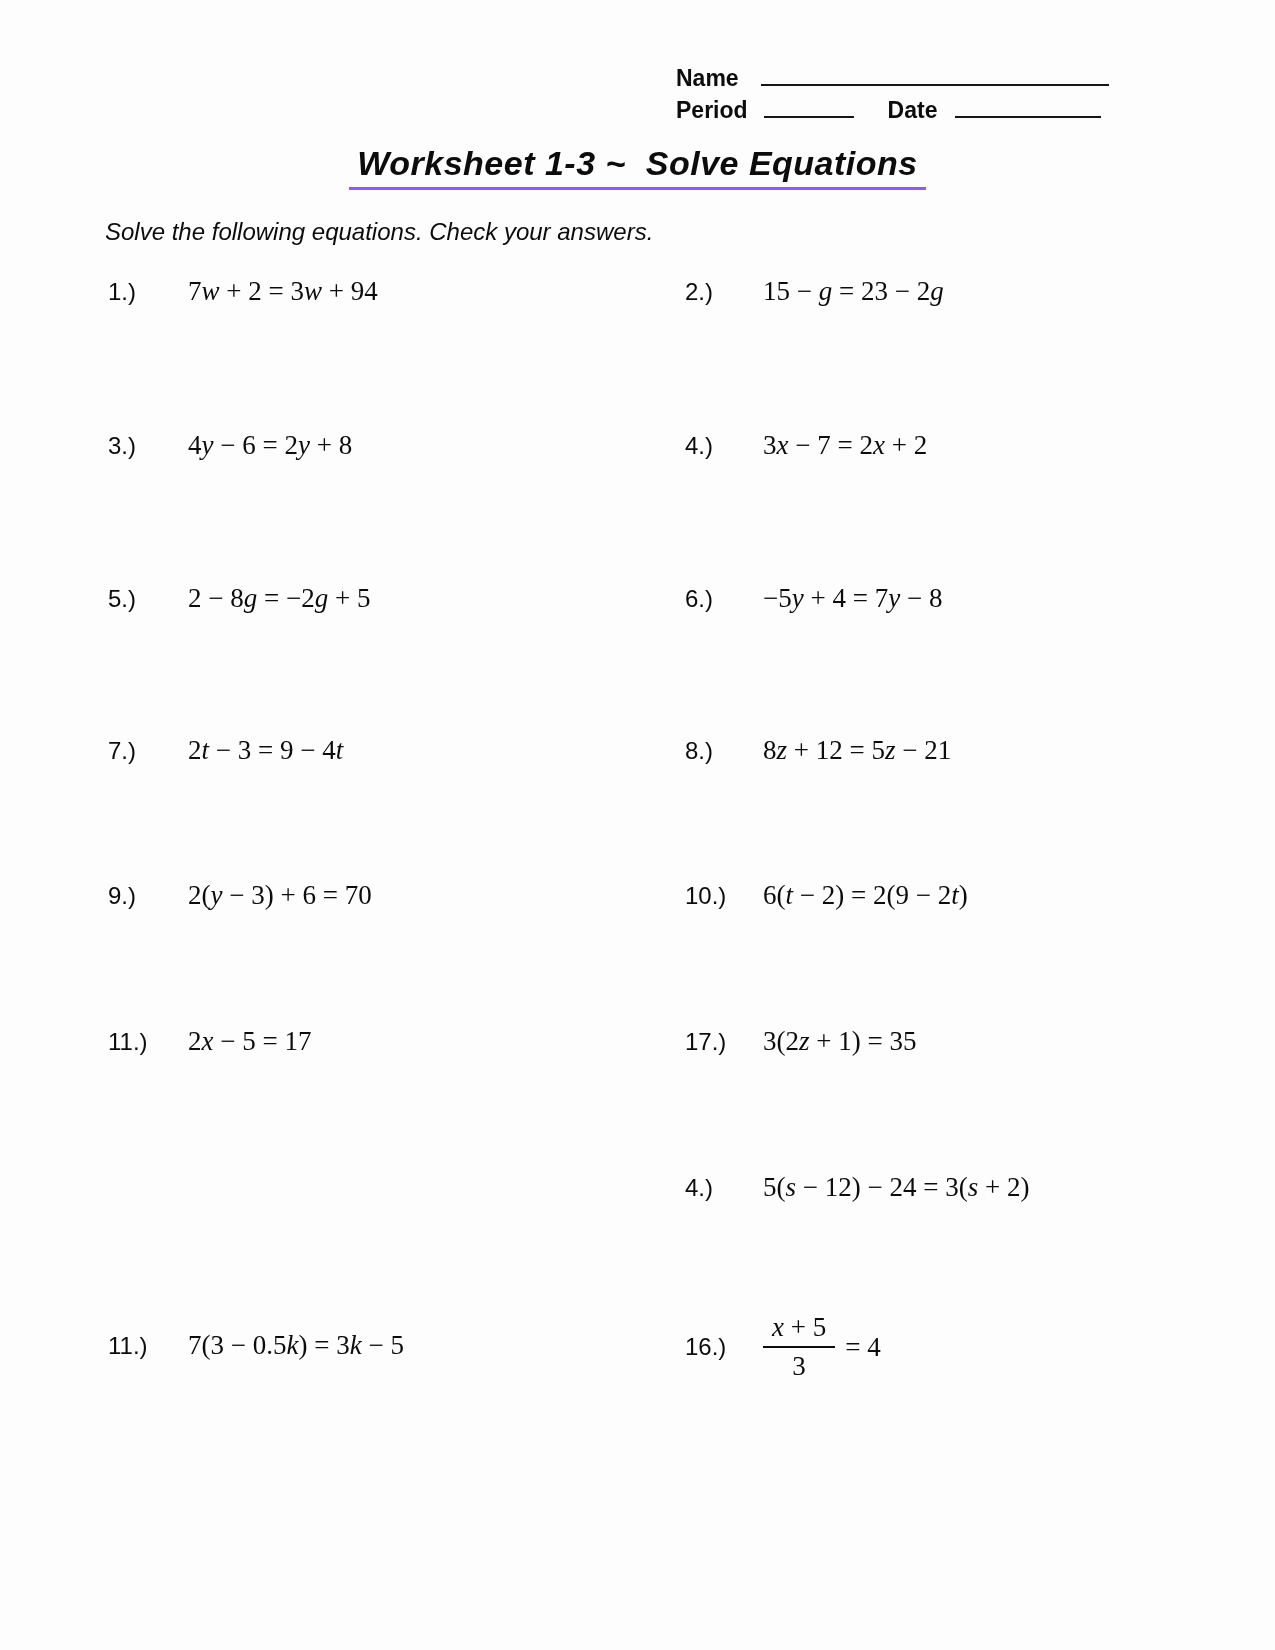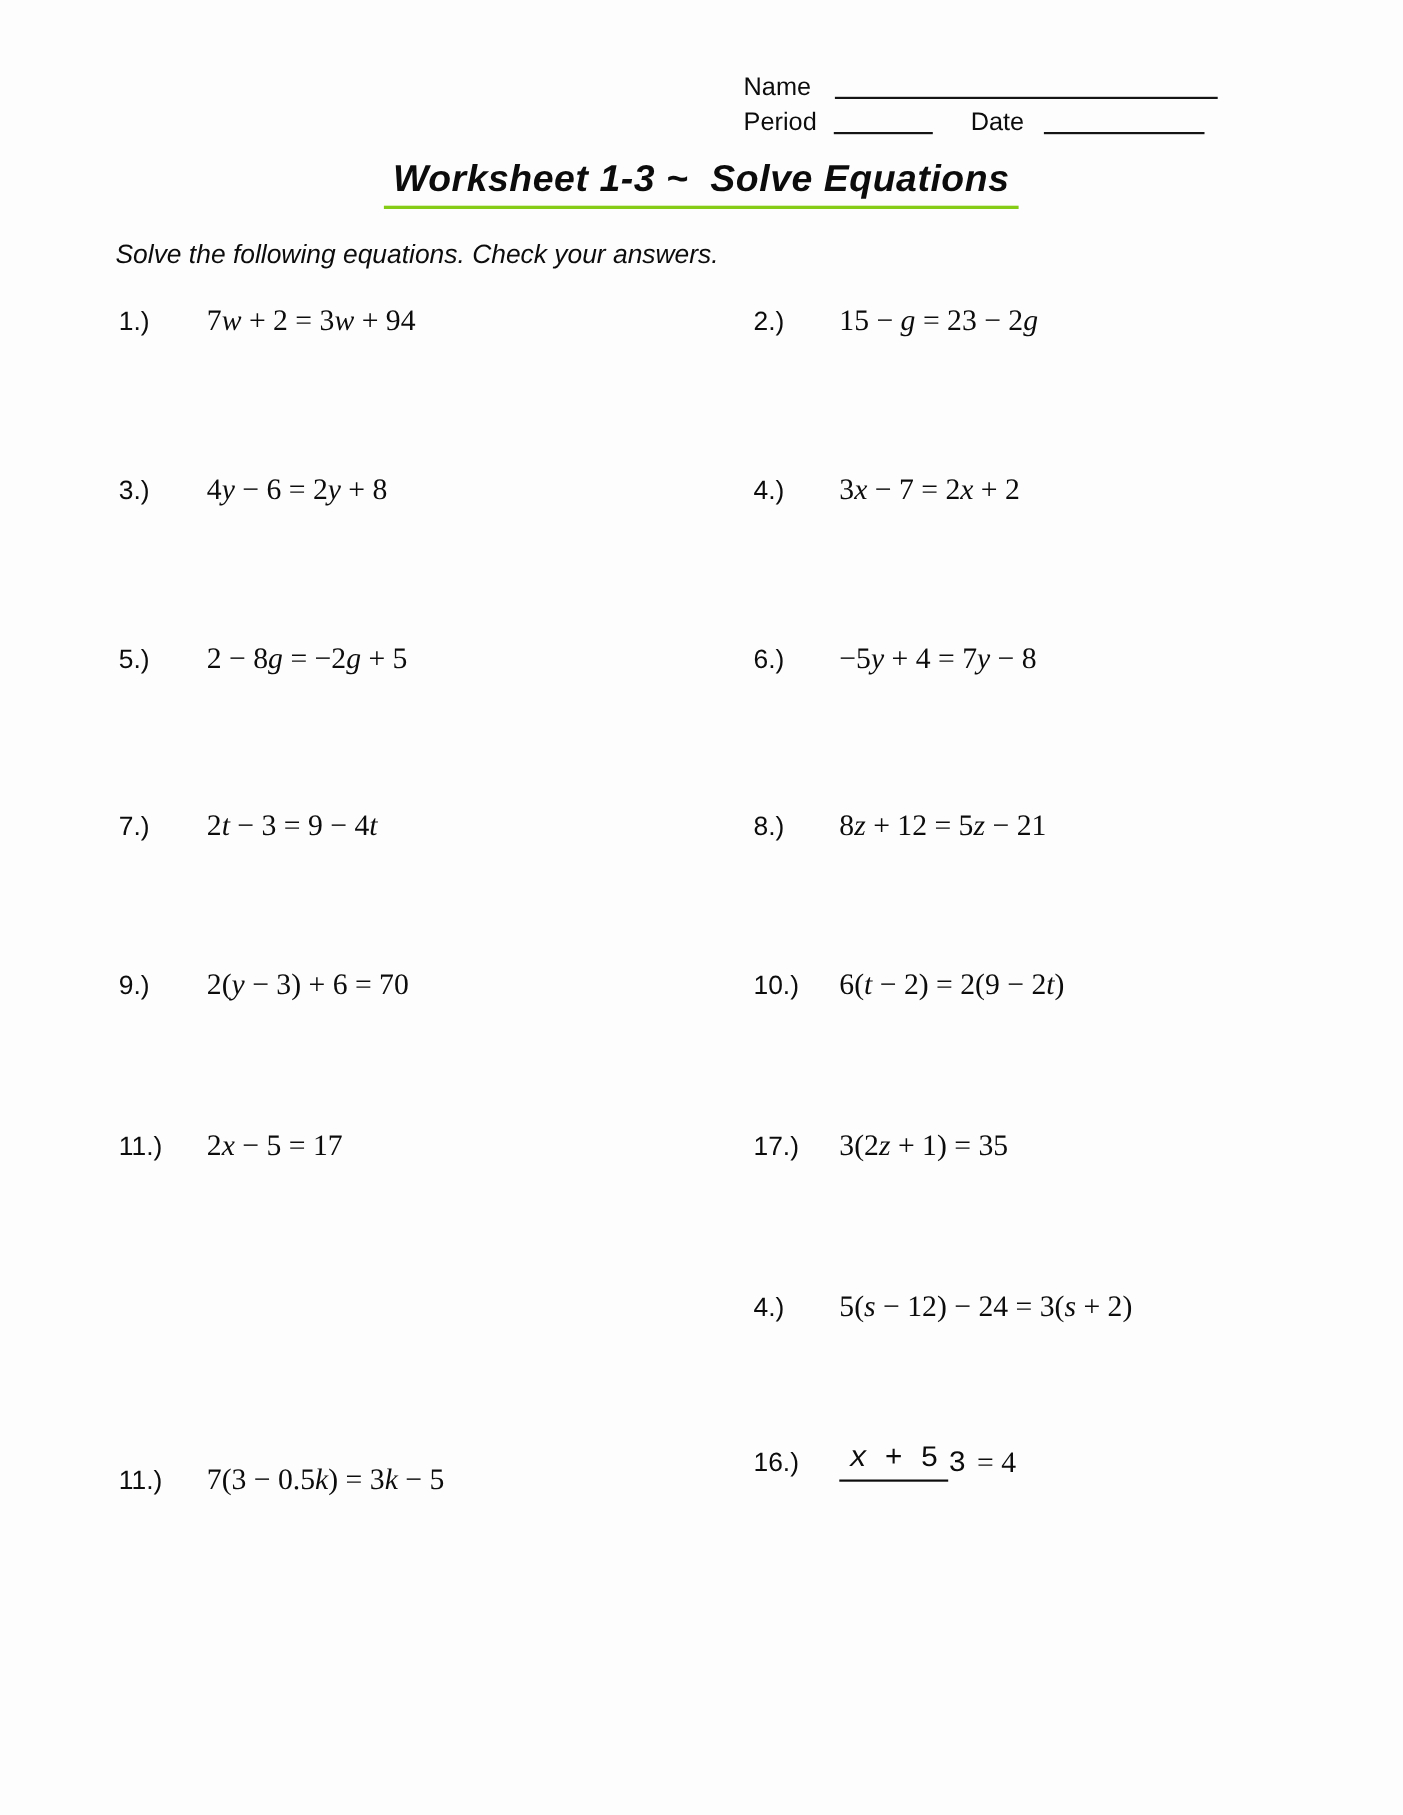--- a/index.html
+++ b/index.html
@@ -4,45 +4,45 @@
 <style>
   html,body{margin:0;padding:0;background:#e8e8e8;}
   .page{
     position:relative;width:1275px;height:1650px;margin:0 auto;
     background:#fdfdfd;color:#0c0c0c;overflow:hidden;
     font-family:"Liberation Sans",sans-serif;
   }
   
   .hdr-left{position:absolute;left:105px;top:62px;font-size:23px;line-height:32px;}
   .hdr-right{position:absolute;left:676px;top:62px;font-size:23px;line-height:32px;}
-  .hdr-row{display:flex;align-items:center;height:32px;white-space:nowrap;}
+  .hdr-row{display:flex;align-items:flex-start;height:32px;white-space:nowrap;font-weight:bold;}
   .blank{display:inline-block;border-bottom:2px solid #151515;height:22px;}
   .name-line{width:348px;margin-left:22px;}
   .period-line{width:90px;margin-left:16px;}
   .date-label{margin-left:34px;}
   .date-line{width:146px;margin-left:18px;}
   
   .title{position:absolute;left:0;width:100%;top:144px;text-align:center;}
   .title span{
     display:inline-block;font-size:34px;font-weight:bold;font-style:italic;
-    letter-spacing:.5px;border-bottom:3px solid #84cc16;padding:0 8px 4px;white-space:pre-wrap;
+    letter-spacing:.5px;border-bottom:3px solid #8b5cf6;padding:0 8px 4px;white-space:pre-wrap;
   }
   
   .instructions{position:absolute;left:105px;top:218px;font-size:24px;font-weight:normal;font-style:italic;}
   
   .cell{position:absolute;display:flex;align-items:baseline;white-space:nowrap;}
   .cell.cl{left:108px;}
   .cell.cr{left:685px;}
   .pnum{font-size:24px;flex:none;width:80px;}
   .cell.cr .pnum{width:78px;}
   .eq{font-family:"Liberation Serif",serif;font-size:27px;white-space:pre-wrap;}
   .eq i{font-style:italic;}
   
   .cell.frac-cell{align-items:center;}
-  .frac{display:inline-flex;flex-direction:row;align-items:center;font-family:Liberation Mono, monospace;font-size:27px;}
+  .frac{display:inline-flex;flex-direction:column;align-items:center;font-family:Liberation Serif, serif;font-size:27px;}
   .frac .fnum{padding:0 9px 3px;border-bottom:2px solid #0c0c0c;}
   .frac .fden{padding-top:3px;}
   .frac-rhs{margin-left:10px;}
   
   .r1{top:276px;} .r2{top:430px;} .r3{top:583px;} .r4{top:735px;}
   .r5{top:880px;} .r6{top:1026px;} .r7{top:1172px;}
   .r8l{top:1330px;} .r8r{top:1312px;}
 </style>
 </head>
 <body>

